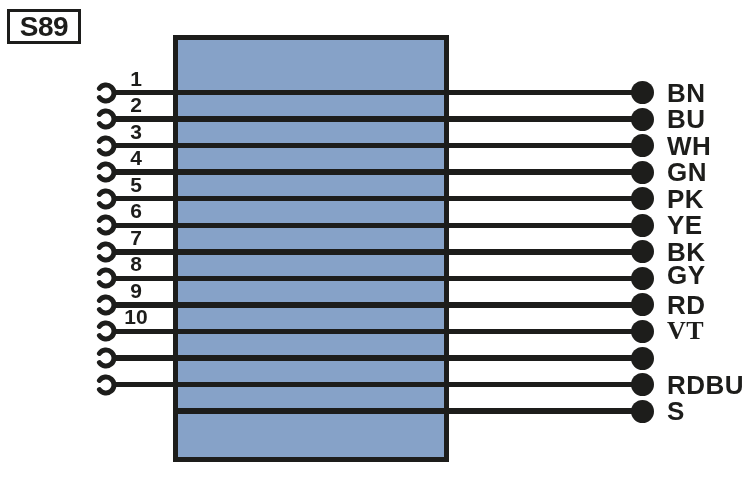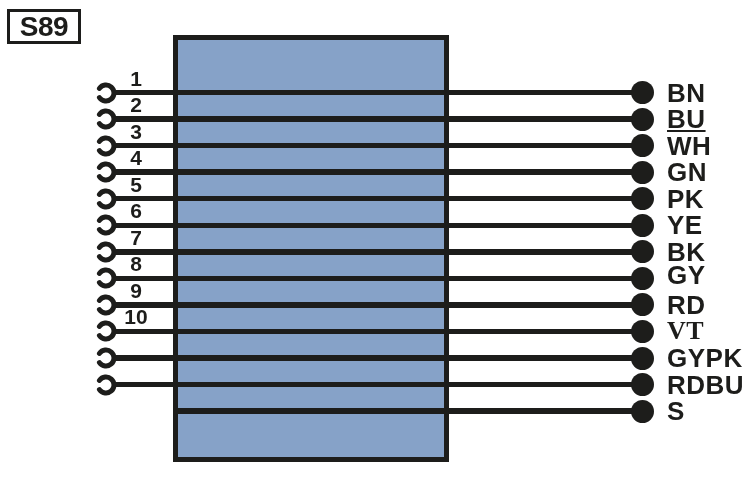--- a/index.html
+++ b/index.html
@@ -116,21 +116,21 @@
       <div class="wire-dot" style="left: 631px; top: 81px;"></div>
       <div class="wire-label" style="left: 667px; top: 78.5px;">BN</div>
     </div>
       <div class="wire-row">
       <svg class="pin-socket" viewBox="0 0 26 26" width="26" height="26" style="left: 93px; top: 106.05px;">
         <path d="M 6.45 8.4 A 8 8 0 1 1 6.45 17.6"></path>
       </svg>
       <div class="pin-number" style="left: 101px; top: 94.05px;">2</div>
       <div class="wire-line" style="left: 112px; width: 531px; top: 116.3px;"></div>
       <div class="wire-dot" style="left: 631px; top: 107.55px;"></div>
-      <div class="wire-label" style="left: 667px; top: 105.05px; text-decoration: underline;">BU</div>
+      <div class="wire-label" style="left: 667px; top: 105.05px;">BU</div>
     </div>
       <div class="wire-row">
       <svg class="pin-socket" viewBox="0 0 26 26" width="26" height="26" style="left: 93px; top: 132.6px;">
         <path d="M 6.45 8.4 A 8 8 0 1 1 6.45 17.6"></path>
       </svg>
       <div class="pin-number" style="left: 101px; top: 120.6px;">3</div>
       <div class="wire-line" style="left: 112px; width: 531px; top: 142.85px;"></div>
       <div class="wire-dot" style="left: 631px; top: 134.1px;"></div>
       <div class="wire-label" style="left: 667px; top: 131.6px;">WH</div>
     </div>
@@ -196,21 +196,20 @@
       <div class="wire-line" style="left: 112px; width: 531px; top: 328.7px;"></div>
       <div class="wire-dot" style="left: 631px; top: 319.95px;"></div>
       <div class="wire-label" style="left: 667px; top: 317.45px; font-family: Liberation Serif, serif;">VT</div>
     </div>
       <div class="wire-row">
       <svg class="pin-socket" viewBox="0 0 26 26" width="26" height="26" style="left: 93px; top: 345px;">
         <path d="M 6.45 8.4 A 8 8 0 1 1 6.45 17.6"></path>
       </svg>
       <div class="wire-line" style="left: 112px; width: 531px; top: 355.25px;"></div>
       <div class="wire-dot" style="left: 631px; top: 346.5px;"></div>
-      <div class="wire-label" style="left: 667px; top: 344px;">GYPK</div>
     </div>
       <div class="wire-row">
       <svg class="pin-socket" viewBox="0 0 26 26" width="26" height="26" style="left: 93px; top: 371.55px;">
         <path d="M 6.45 8.4 A 8 8 0 1 1 6.45 17.6"></path>
       </svg>
       <div class="wire-line" style="left: 112px; width: 531px; top: 381.8px;"></div>
       <div class="wire-dot" style="left: 631px; top: 373.05px;"></div>
       <div class="wire-label" style="left: 667px; top: 370.55px;">RDBU</div>
     </div>
       <div class="wire-row">

